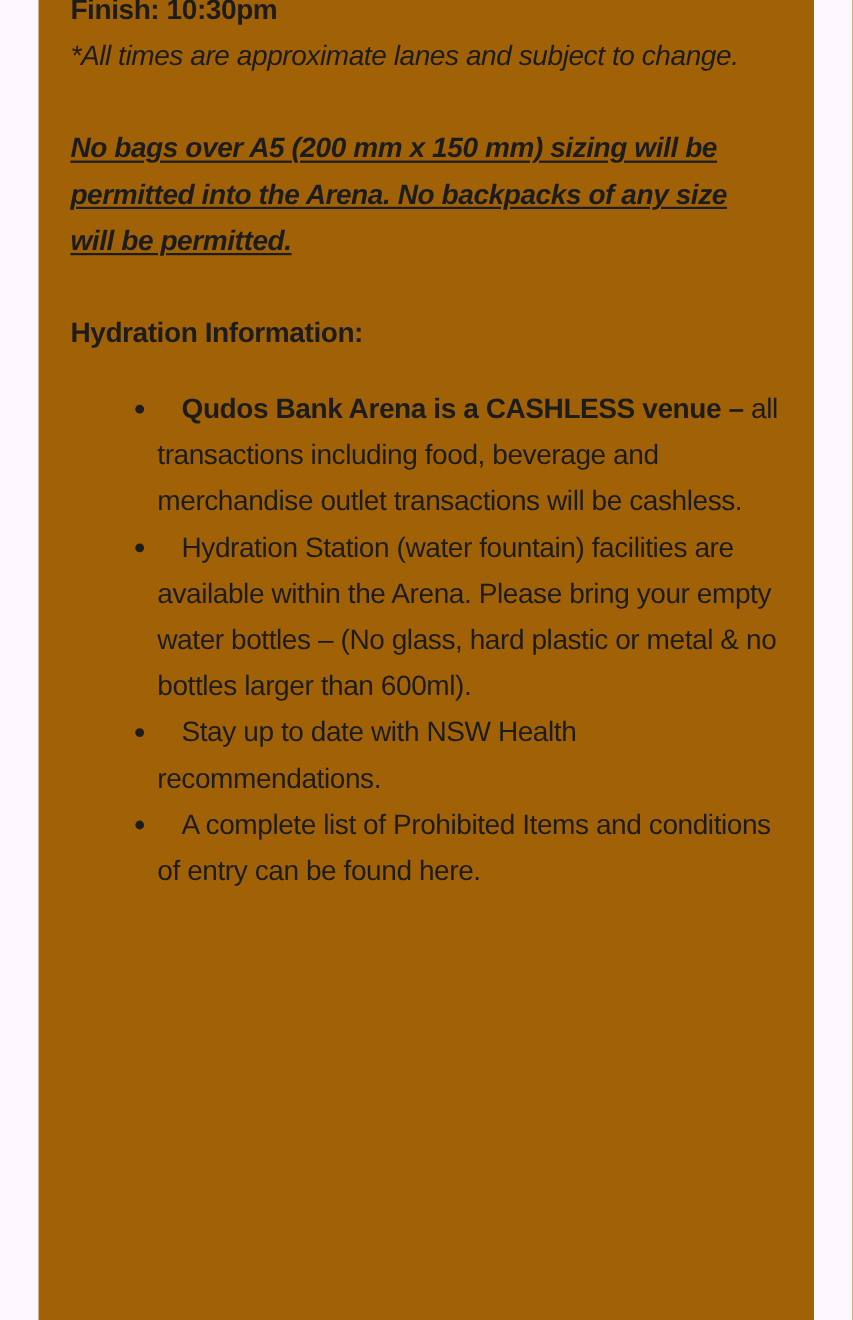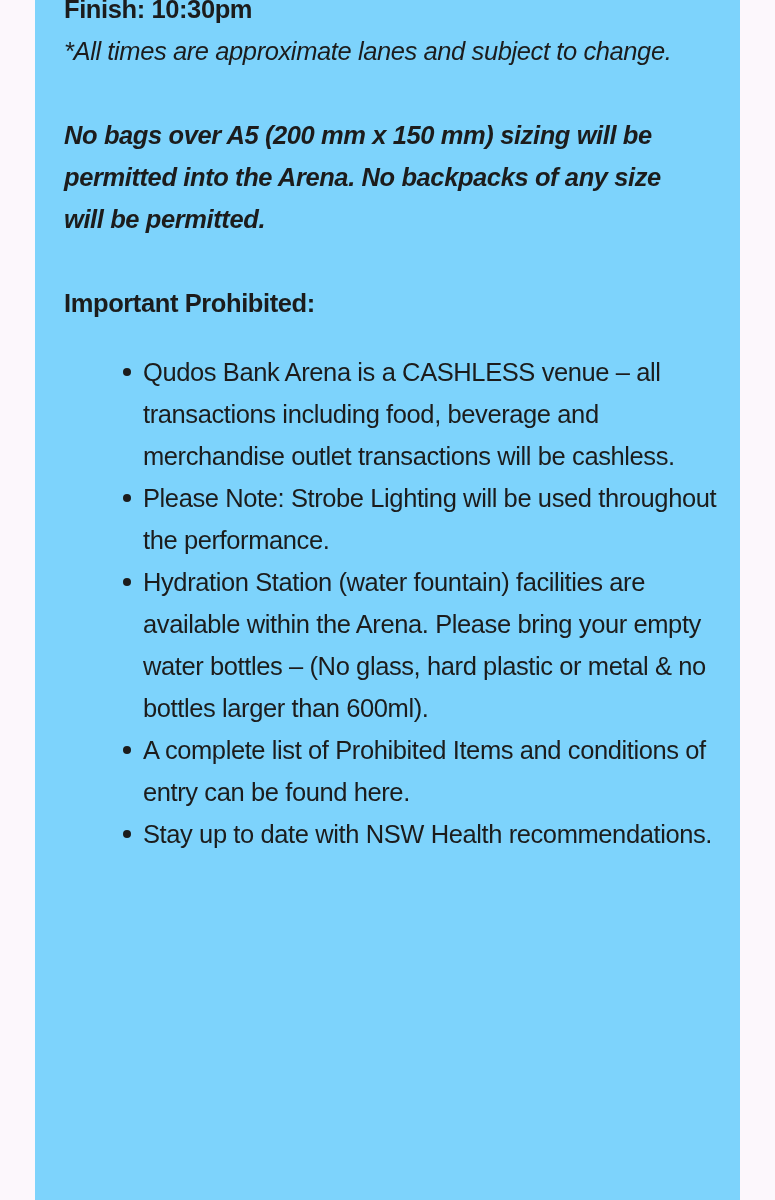--- a/index.html
+++ b/index.html
@@ -13,21 +13,21 @@
       background: #fcf7fc;
       font-family: "Liberation Sans", "DejaVu Sans", sans-serif;
       color: #1c1c1c;
     }
     .page {
       position: absolute;
       left: 35px;
       top: 0;
       width: 705px;
       height: 1200px;
-      background: #7dd3fc;
+      background: #a16207;
     }
     .content {
       position: absolute;
       left: 29px;
       top: -12px;
       width: 660px;
       font-size: 25.5px;
       line-height: 42px;
       letter-spacing: -0.4px;
     }
@@ -38,20 +38,21 @@
     .disclaimer {
       font-style: italic;
       margin: 0;
     }
     .spacer {
       height: 42px;
     }
     .bag-policy {
       font-weight: bold;
       font-style: italic;
+      text-decoration: underline;
       text-decoration-thickness: 2px;
       text-underline-offset: 3px;
       margin: 0;
       width: 640px;
     }
     .section-heading {
       font-weight: bold;
       margin: 0;
     }
     .info-list {
@@ -67,50 +68,46 @@
     }
     .bullet {
       position: absolute;
       left: -20px;
       top: 17px;
       width: 8px;
       height: 8px;
       border-radius: 50%;
       background: #1c1c1c;
     }
-    .b { font-weight: normal; }
+    .b { font-weight: bold; margin-left: 22px; }
   </style>
 </head>
 <body>
 
 <div class="page">
   <div class="content">
     <p class="finish">Finish: 10:30pm</p>
     <p class="disclaimer">*All times are approximate lanes and subject to change.</p>
     <div class="spacer"></div>
     <p class="bag-policy">No bags over A5 (200 mm x 150 mm) sizing will be permitted into the Arena. No backpacks of any size will be permitted.</p>
     <div class="spacer"></div>
-    <p class="section-heading">Important Prohibited:</p>
+    <p class="section-heading">Hydration Information:</p>
 
     <ul class="info-list">
       <li>
         <span class="bullet"></span>
         <span class="b">Qudos Bank Arena is a CASHLESS venue –</span><span> all transactions including food, beverage and merchandise outlet transactions will be cashless.</span>
       </li>
       <li>
         <span class="bullet"></span>
-        <span class="b">Please Note: Strobe Lighting will be used throughout the performance.</span><span></span>
-      </li>
-      <li>
-        <span class="bullet"></span>
         <span class="b"></span><span>Hydration Station (water fountain) facilities are available within the Arena. Please bring your empty water bottles – (No glass, hard plastic or metal &amp; no bottles larger than 600ml).</span>
       </li>
       <li>
         <span class="bullet"></span>
-        <span class="b"></span><span>A complete list of Prohibited Items and conditions of entry can be found here.</span>
+        <span class="b"></span><span>Stay up to date with NSW Health recommendations.</span>
       </li>
       <li>
         <span class="bullet"></span>
-        <span class="b"></span><span>Stay up to date with NSW Health recommendations.</span>
+        <span class="b"></span><span>A complete list of Prohibited Items and conditions of entry can be found here.</span>
       </li>
     </ul>
   </div>
 </div>
 
 </body></html>

